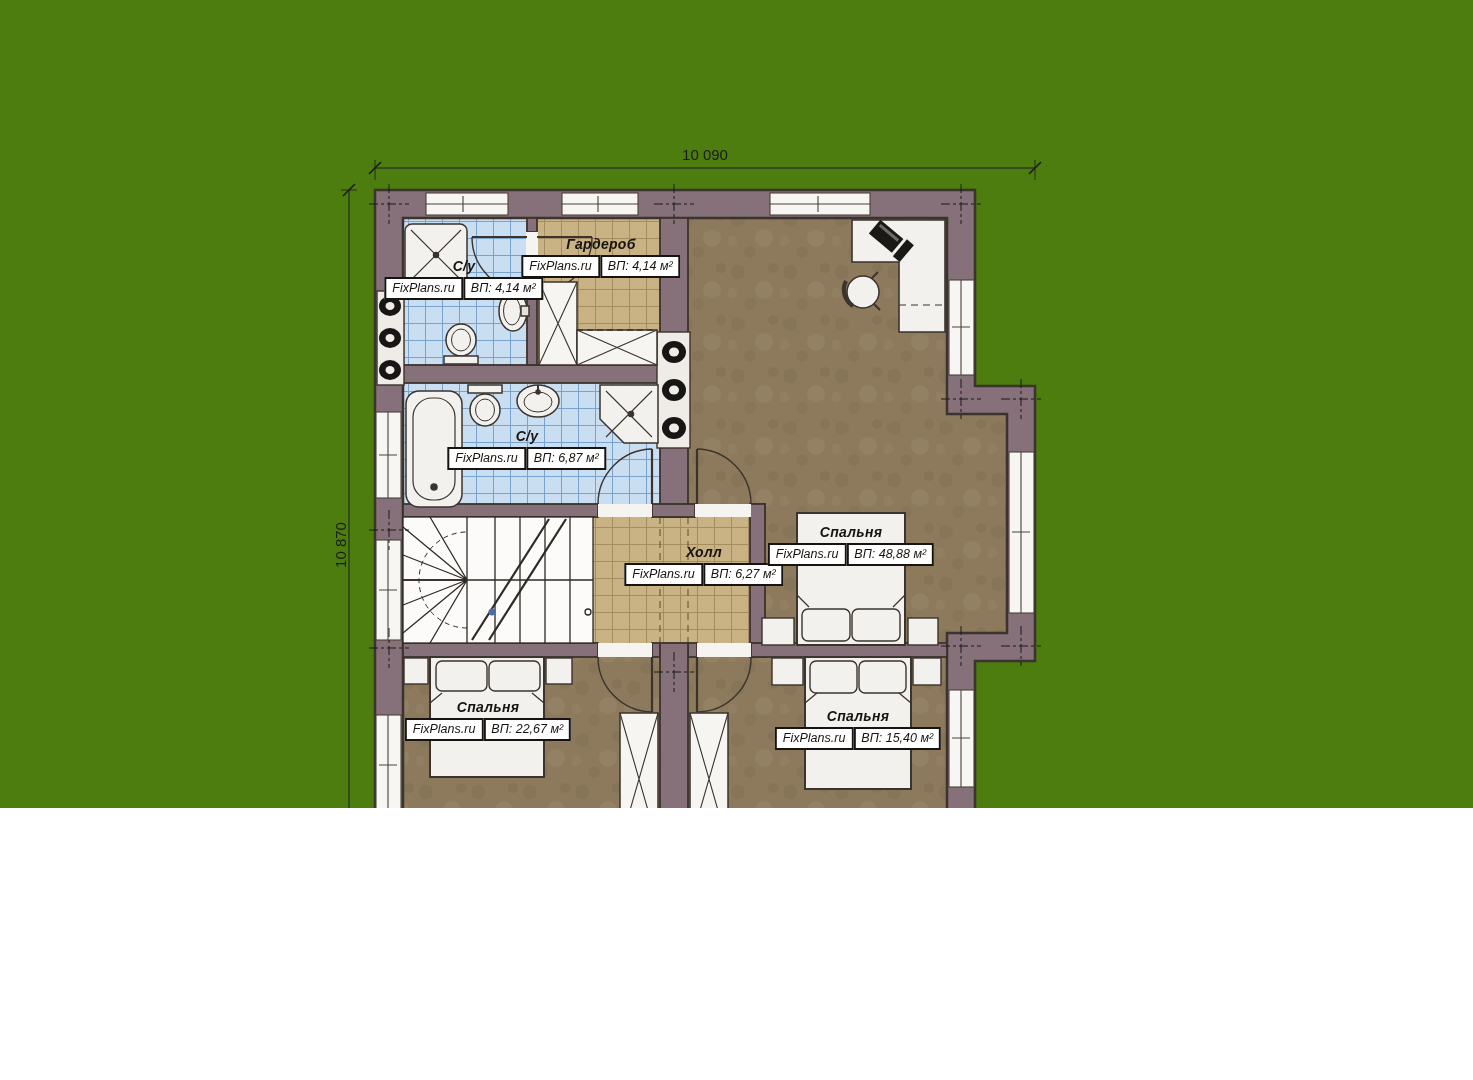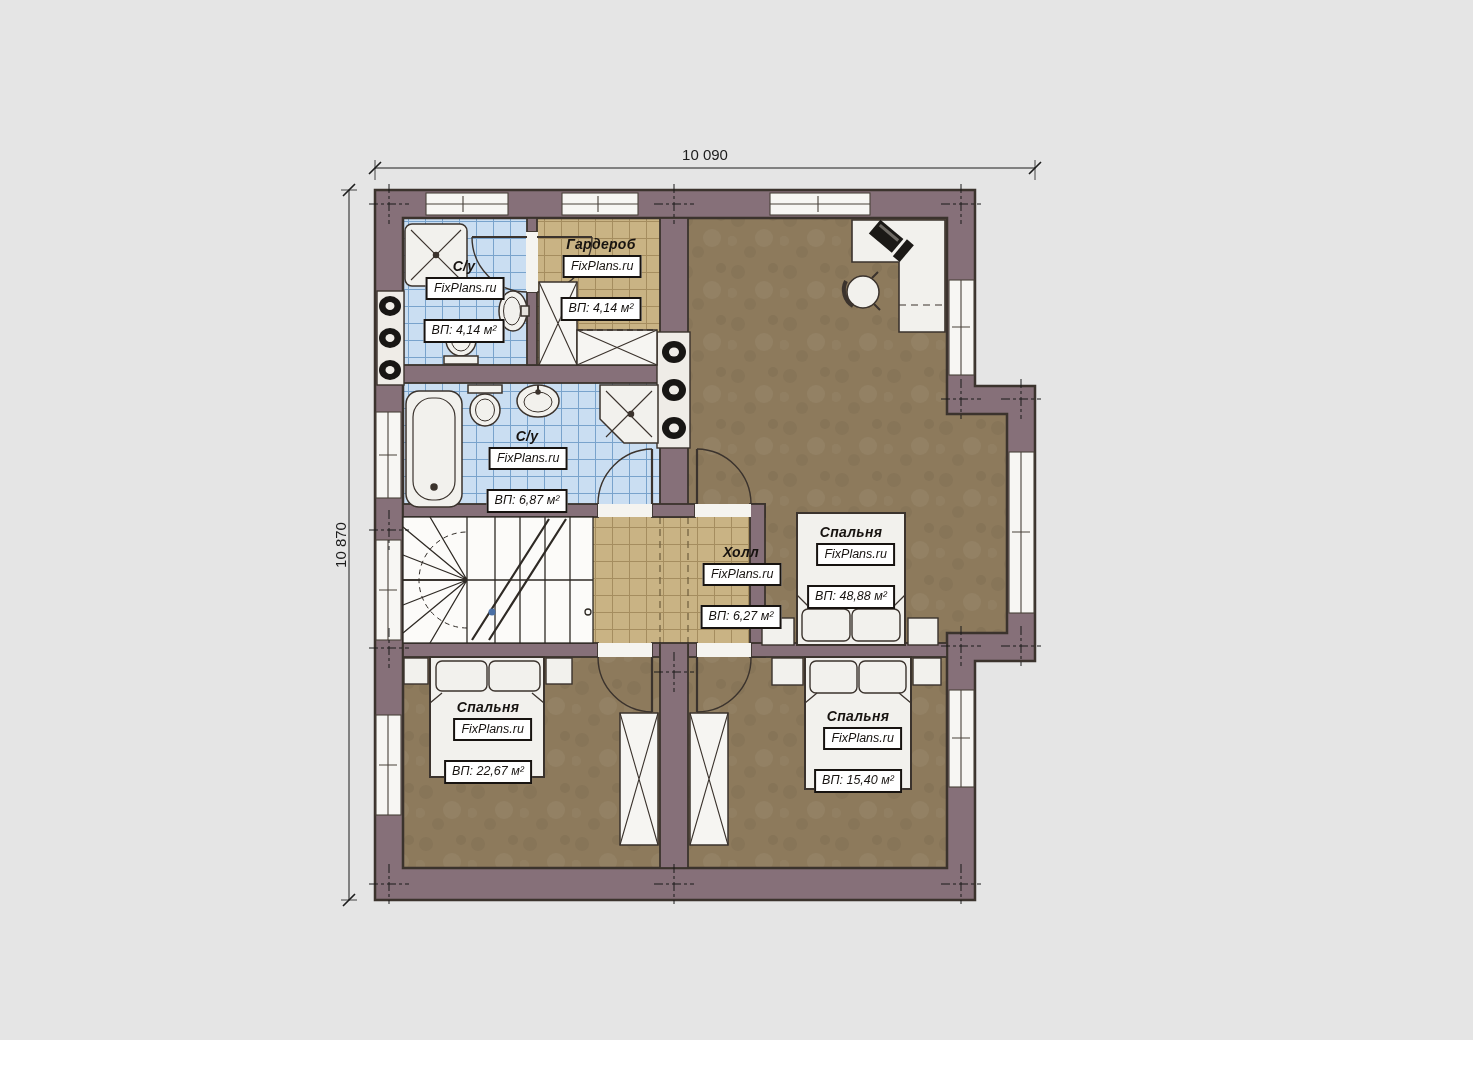--- a/index.html
+++ b/index.html
@@ -1,23 +1,23 @@
 <!DOCTYPE html>
 <html><head>
 <meta charset="utf-8">
 <style>
   html,body{margin:0;padding:0;background:#ffffff;}
-  #canvas{position:relative;width:1473px;height:1040px;background:#e5e5e5;overflow:hidden;
+  #canvas{position:relative;width:1473px;height:808px;background:#4d7c0f;overflow:hidden;
           font-family:"Liberation Sans", sans-serif;}
   svg{position:absolute;left:0;top:0;}
   .room-label{position:absolute;transform:translateX(-50%);text-align:center;z-index:5;font-style:italic;}
   .room-title{font-weight:bold;font-size:14px;color:#171310;letter-spacing:.3px;white-space:nowrap;}
   .label-box{display:inline-block;border:2px solid #171310;background:#ffffff;font-size:12.5px;
              color:#171310;padding:0px 6px;line-height:1.55;margin-top:3px;white-space:nowrap;}
-  .label-stack{display:flex;flex-direction:column;align-items:flex-end;gap:16px;}
+  .label-stack{display:flex;align-items:flex-start;gap:0px;}
   .label-stack .label-box{margin-top:3px;}
   .dim-label{position:absolute;font-size:15px;color:#1c1c1c;transform:translateX(-50%);z-index:5;}
   .dim-label.vertical{transform:translate(-50%,-50%) rotate(-90deg);}
 </style>
 </head>
 <body>
 
 <div id="canvas">
 
 <svg width="1473" height="1080" viewBox="0 0 1473 1080">
@@ -376,21 +376,21 @@
 </div>
 
 <div class="room-label" style="left:527px; top:428px;">
   <div class="room-title">С/у</div>
   <div class="label-stack">
     <span class="label-box">FixPlans.ru</span>
     <span class="label-box">ВП: 6,87 м²</span>
   </div>
 </div>
 
-<div class="room-label" style="left:741px; top:544px;border-radius:6px;">
+<div class="room-label" style="left:704px; top:544px;border-radius:6px;">
   <div class="room-title">Холл</div>
   <div class="label-stack">
     <span class="label-box">FixPlans.ru</span>
     <span class="label-box">ВП: 6,27 м²</span>
   </div>
 </div>
 
 <div class="room-label" style="left:851px; top:524px;">
   <div class="room-title">Спальня</div>
   <div class="label-stack">

